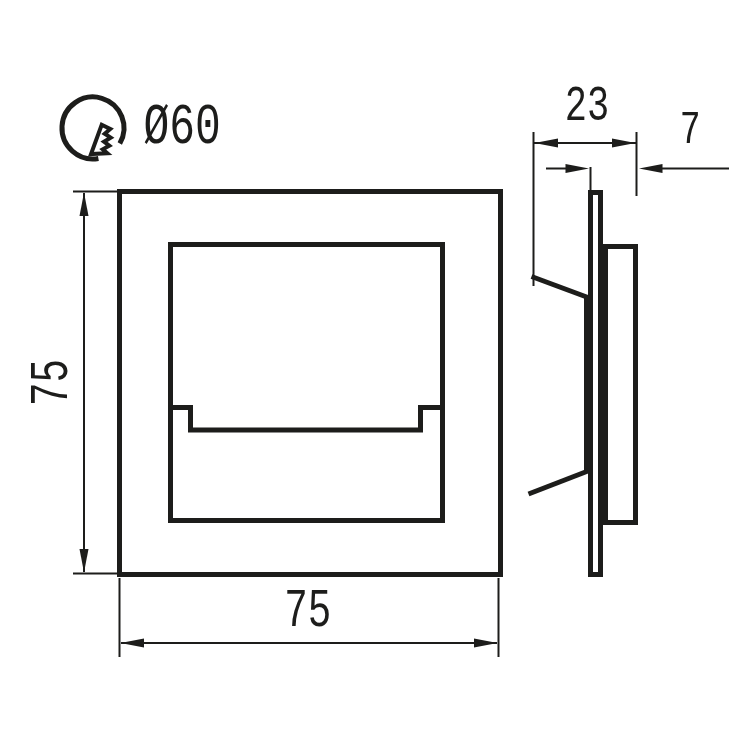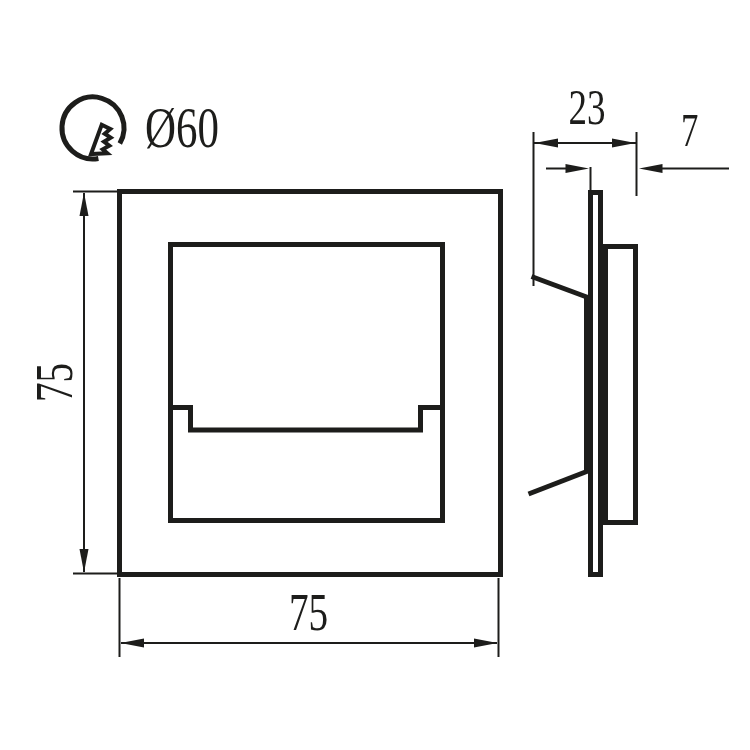--- a/index.html
+++ b/index.html
@@ -10,21 +10,21 @@
   :root {
     --line: #1d1d1b;
     --bg: #ffffff;
   }
   .stage {
     position: relative;
     width: 750px;
     height: 750px;
     background: var(--bg);
     overflow: hidden;
-    font-family: Liberation Serif, serif;
+    font-family: Liberation Mono, monospace;
   }
   svg.linework {
     position: absolute;
     left: 0;
     top: 0;
   }
   .s5 { stroke: var(--line); stroke-width: 5; fill: none; }
   .s2 { stroke: var(--line); stroke-width: 2; fill: none; }
   .arw { fill: var(--line); stroke: none; }
   .wedge { stroke: var(--line); stroke-width: 4; fill: #ffffff; stroke-linejoin: miter; }

